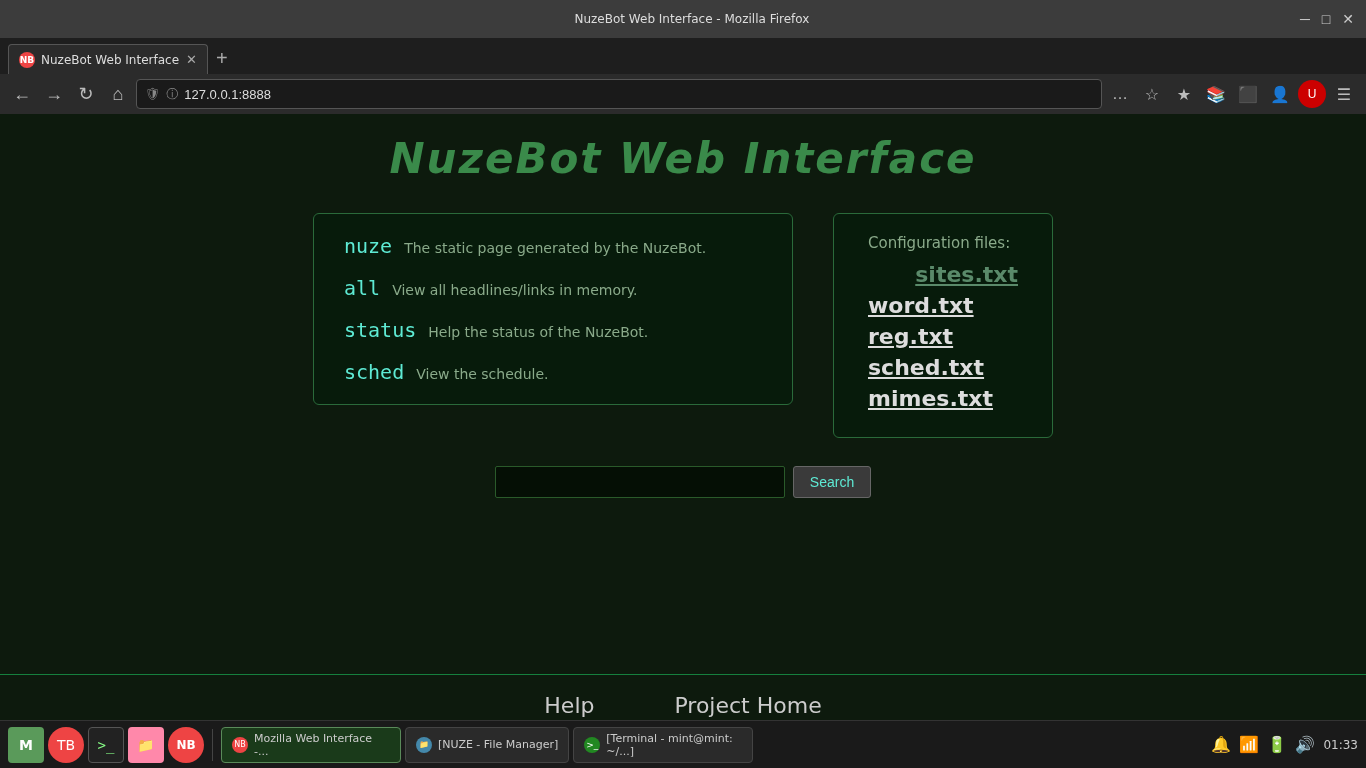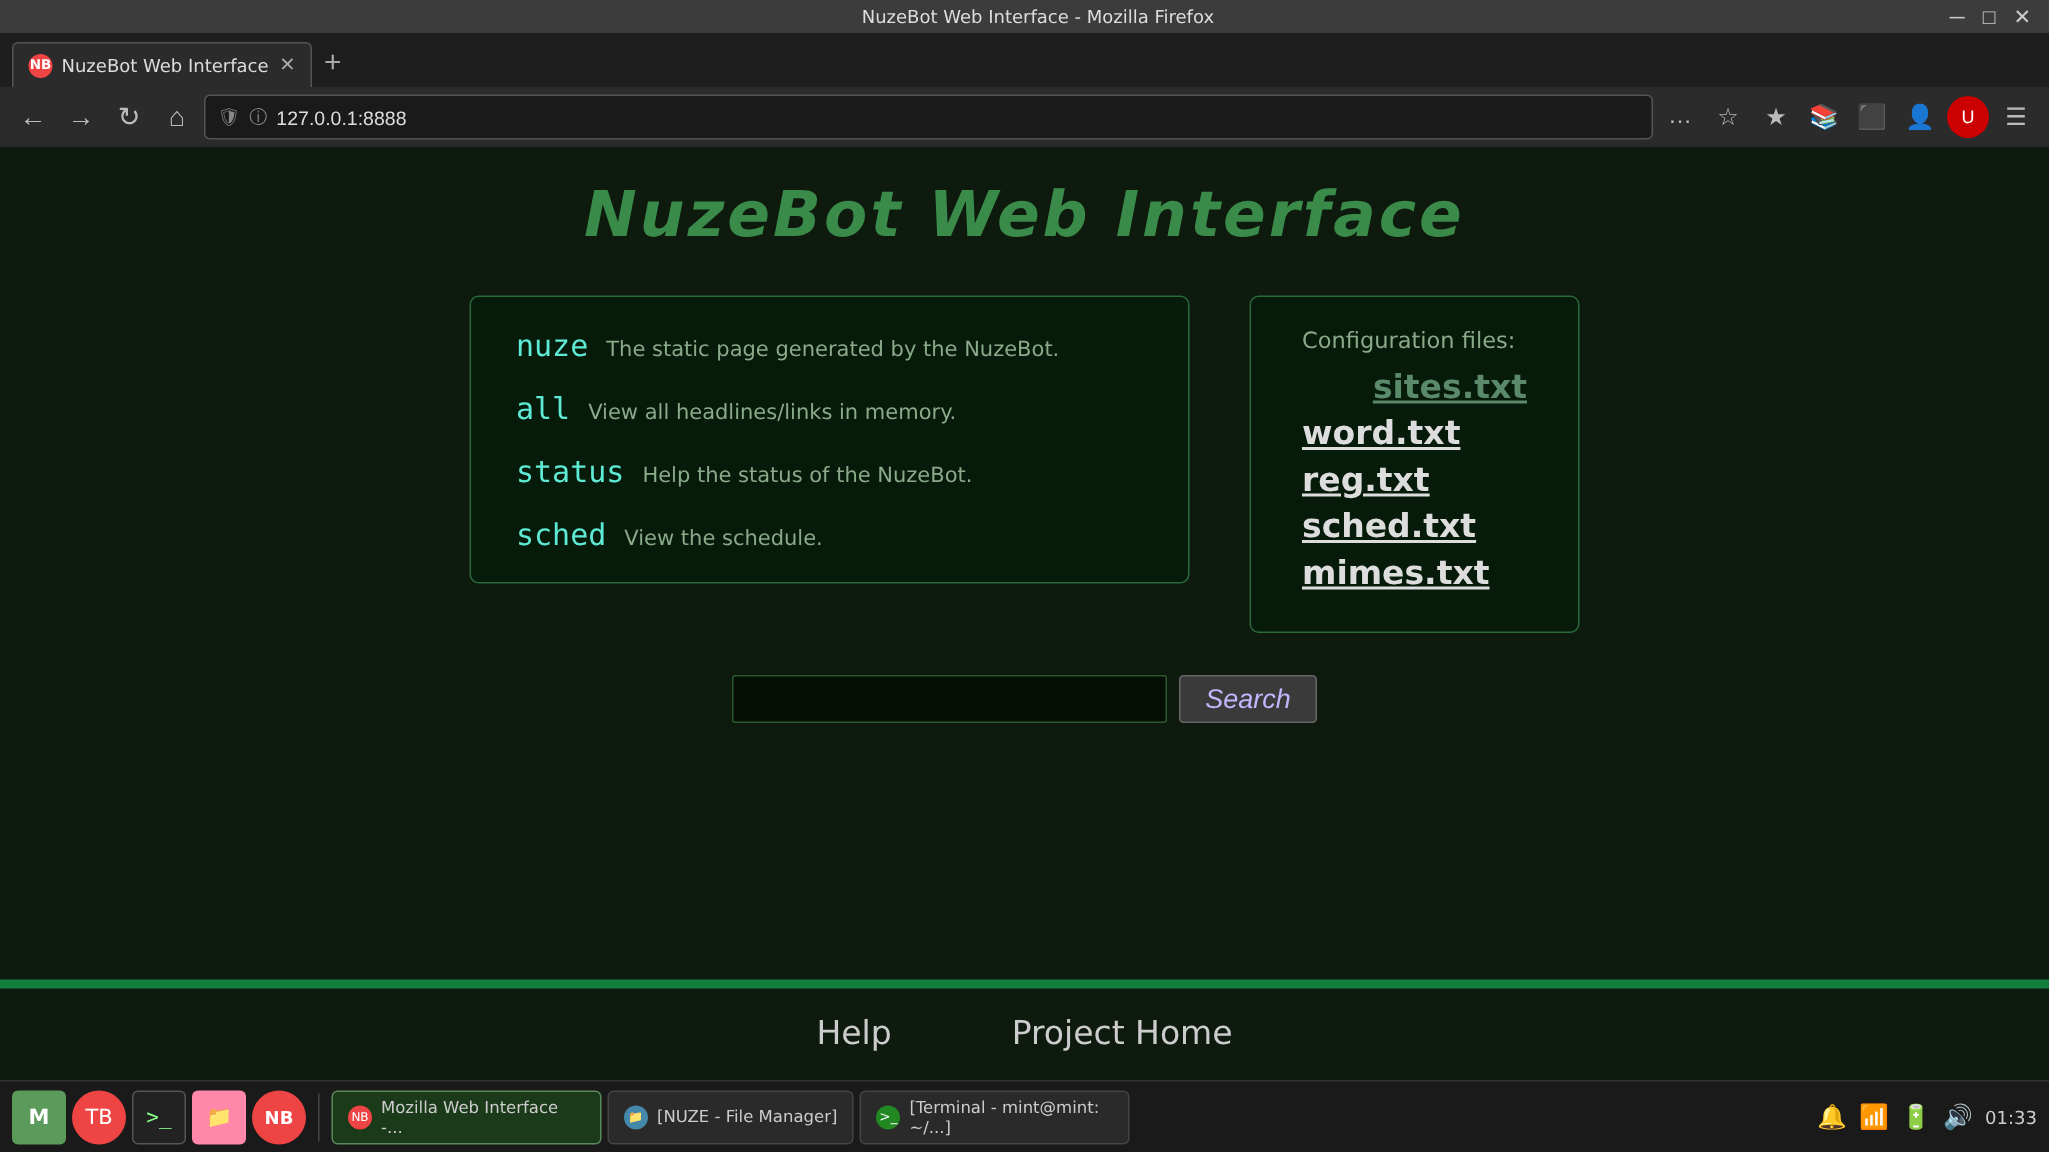--- a/index.html
+++ b/index.html
@@ -1,21 +1,21 @@
 <!DOCTYPE html>
 <html><head>
   <meta charset="utf-8">
   <style>
     * { margin: 0; padding: 0; box-sizing: border-box; }
     body { font-family: 'DejaVu Sans', Arial, sans-serif; background: #0a0a0a; color: #ccc; width: 1366px; height: 768px; overflow: hidden; position: relative; }
 
     
     #titlebar {
       background: #3c3c3c;
-      height: 22px;
+      height: 38px;
       display: flex;
       align-items: center;
       justify-content: space-between;
       padding: 0 8px;
       font-size: 12px;
       color: #ddd;
     }
     #titlebar-controls { display: flex; gap: 4px; }
     .title-btn { background: none; border: none; color: #ccc; font-size: 14px; cursor: pointer; padding: 0 4px; }
     #tab-bar {
@@ -168,30 +168,29 @@
       color: #ccc;
       font-size: 14px;
       padding: 0 8px;
       outline: none;
     }
 
     #search-button {
       background: #3a3a3a;
       border: 1px solid #666;
       border-radius: 3px;
-      color: #c4b5fd;
-      font-size: 18px;
+      color: #5eead4;
+      font-size: 14px;
       padding: 4px 16px;
       cursor: pointer;
       height: 32px;
-      font-style: italic;
     }
 
     #footer-bar {
-      border-top: 6px solid #15803d;
+      border-top: 1px solid #15803d;
       width: 100%;
       display: flex;
       justify-content: center;
       gap: 80px;
       padding: 18px 0;
       margin-top: auto;
     }
 
     .footer-link {
       font-size: 22px;

